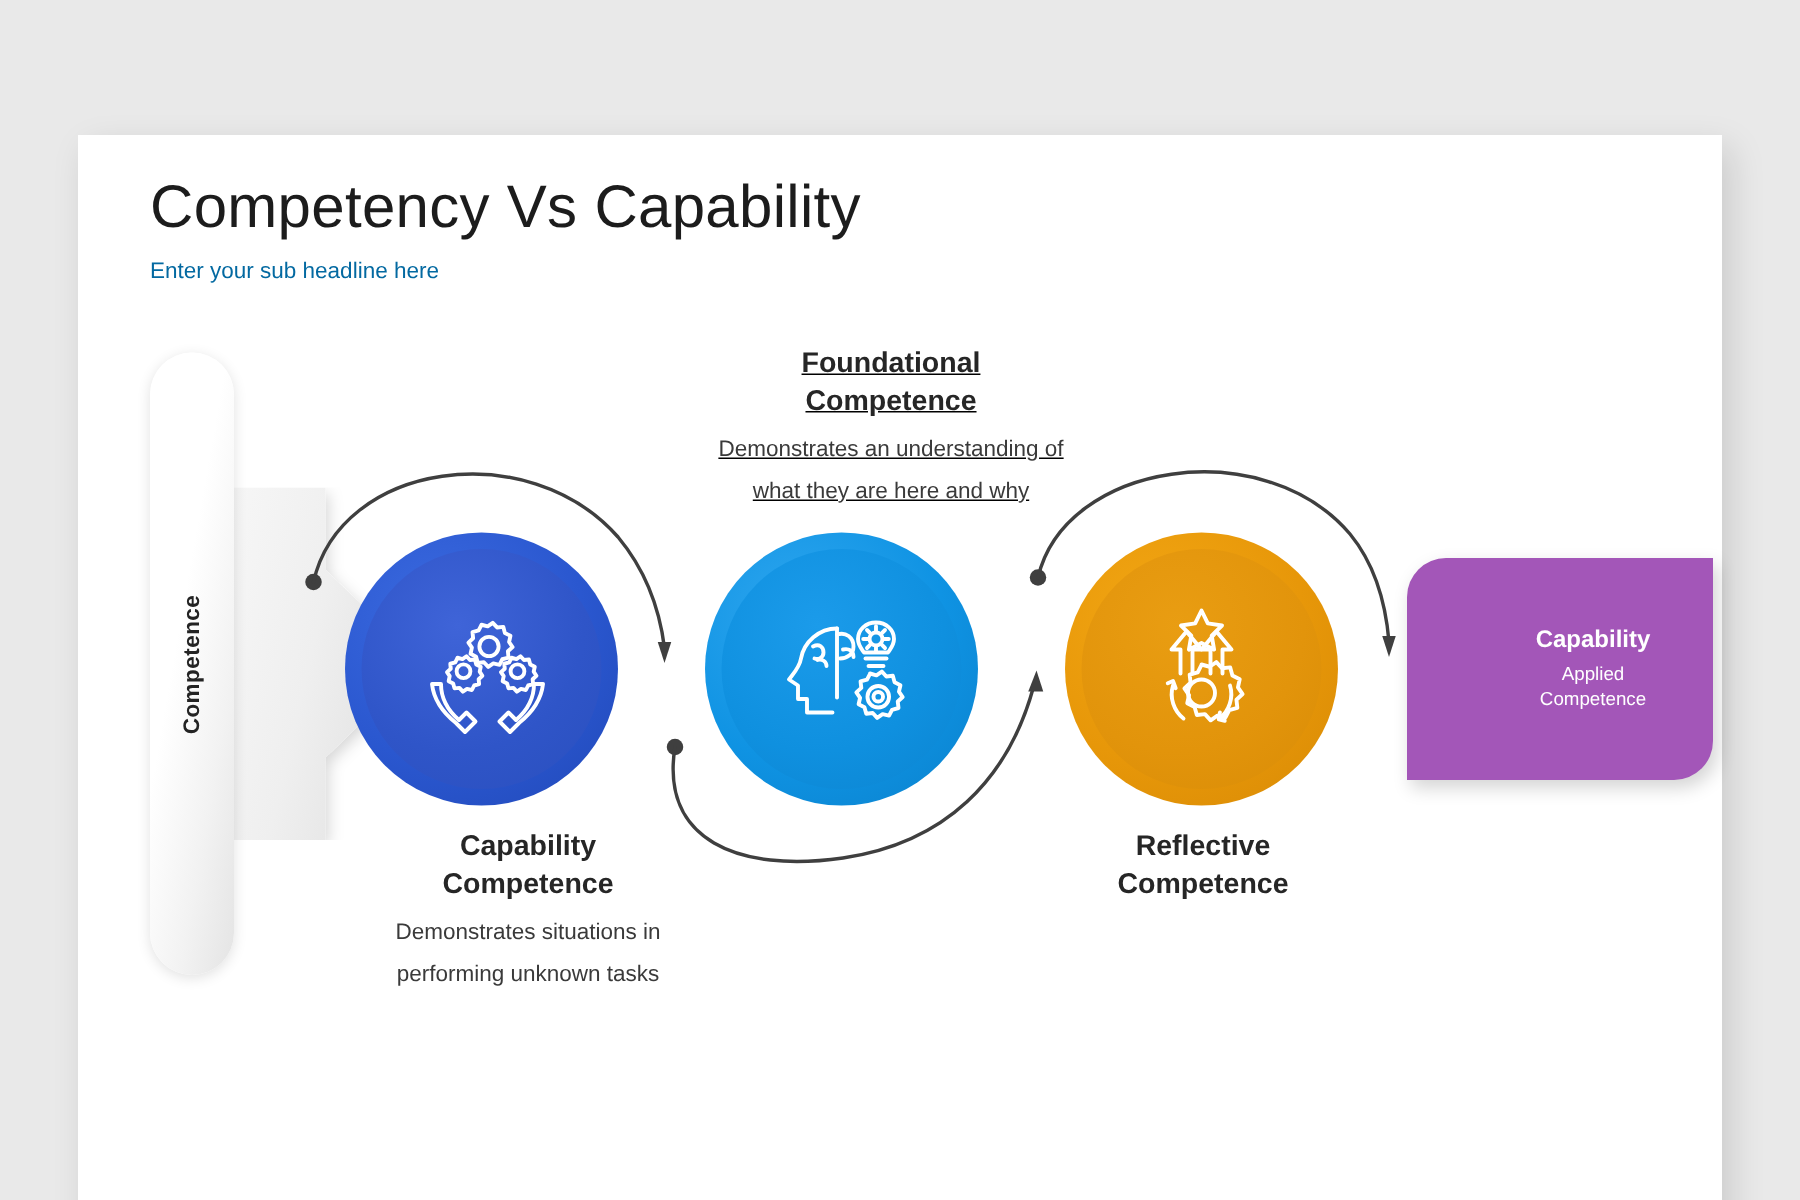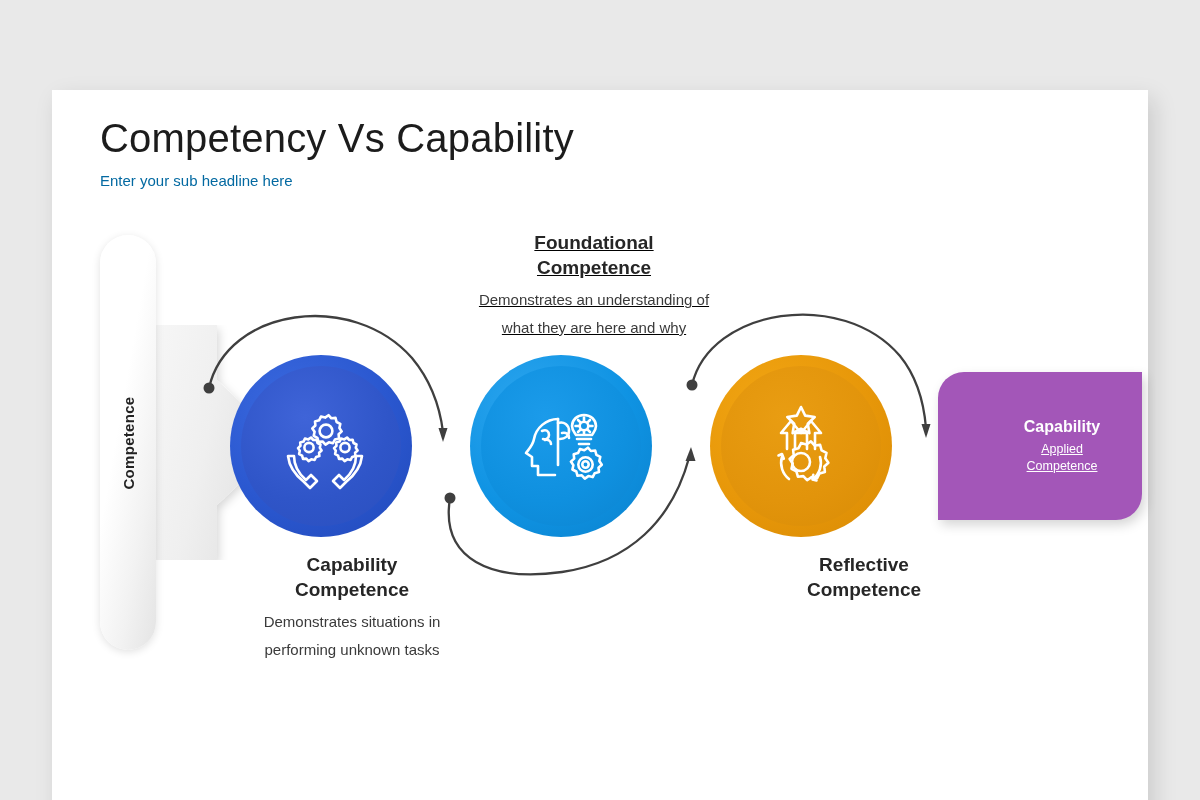--- a/index.html
+++ b/index.html
@@ -143,21 +143,21 @@
   }
   .node-label .lbl-desc {
     font-size: 15px;
     color: #3a3a3a;
     line-height: 1.85;
     margin-top: 6px;
   }
 
   #label-foundational { left: 392px; top: 140px; width: 300px; text-decoration: underline; }
   #label-practical   { left: 150px; top: 462px; width: 300px; }
-  #label-reflective  { left: 662px; top: 462px; width: 300px; }
+  #label-reflective  { left: 600px; top: 462px; width: 300px; }
 
   
   #capability-card {
     position: absolute;
     left: 886px;
     top: 282px;
     width: 160px;
     height: 148px;
     background: #a356b8;
     border-radius: 26px 0 26px 0;
@@ -173,21 +173,20 @@
     font-weight: bold;
     color: #ffffff;
     line-height: 1.3;
   }
   #capability-subtitle {
     font-size: 12.5px;
     color: #ffffff;
     line-height: 1.38;
     text-align: center;
     margin-top: 3px;
-    text-decoration: underline;
   }
 
   
   #connectors {
     position: absolute;
     left: 0; top: 0;
     width: 1096px;
     height: 616px;
     pointer-events: none;
     z-index: 5;

